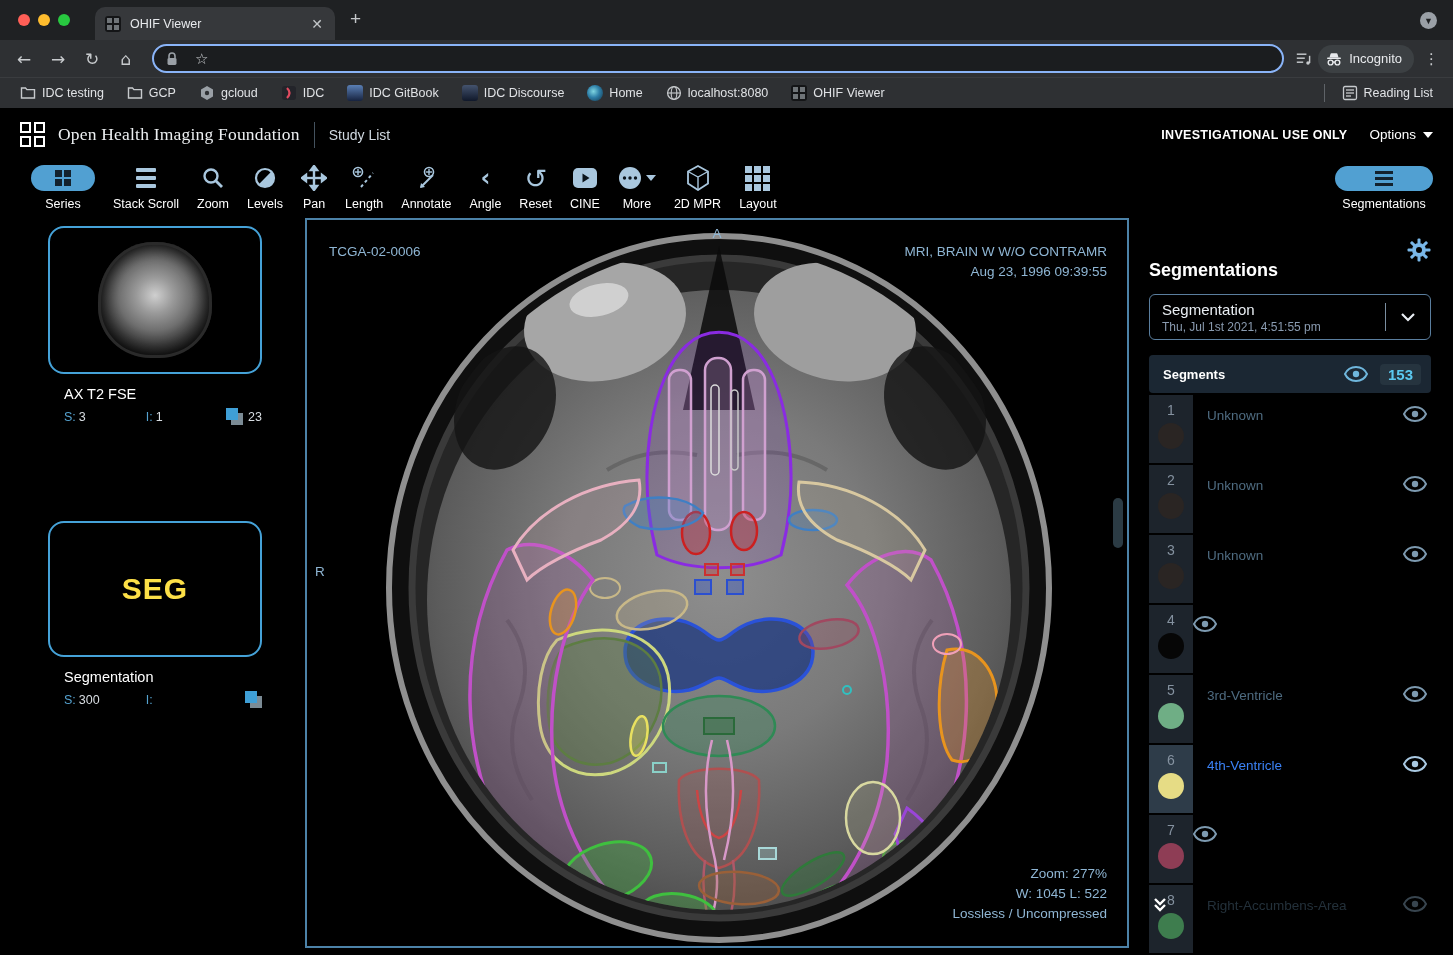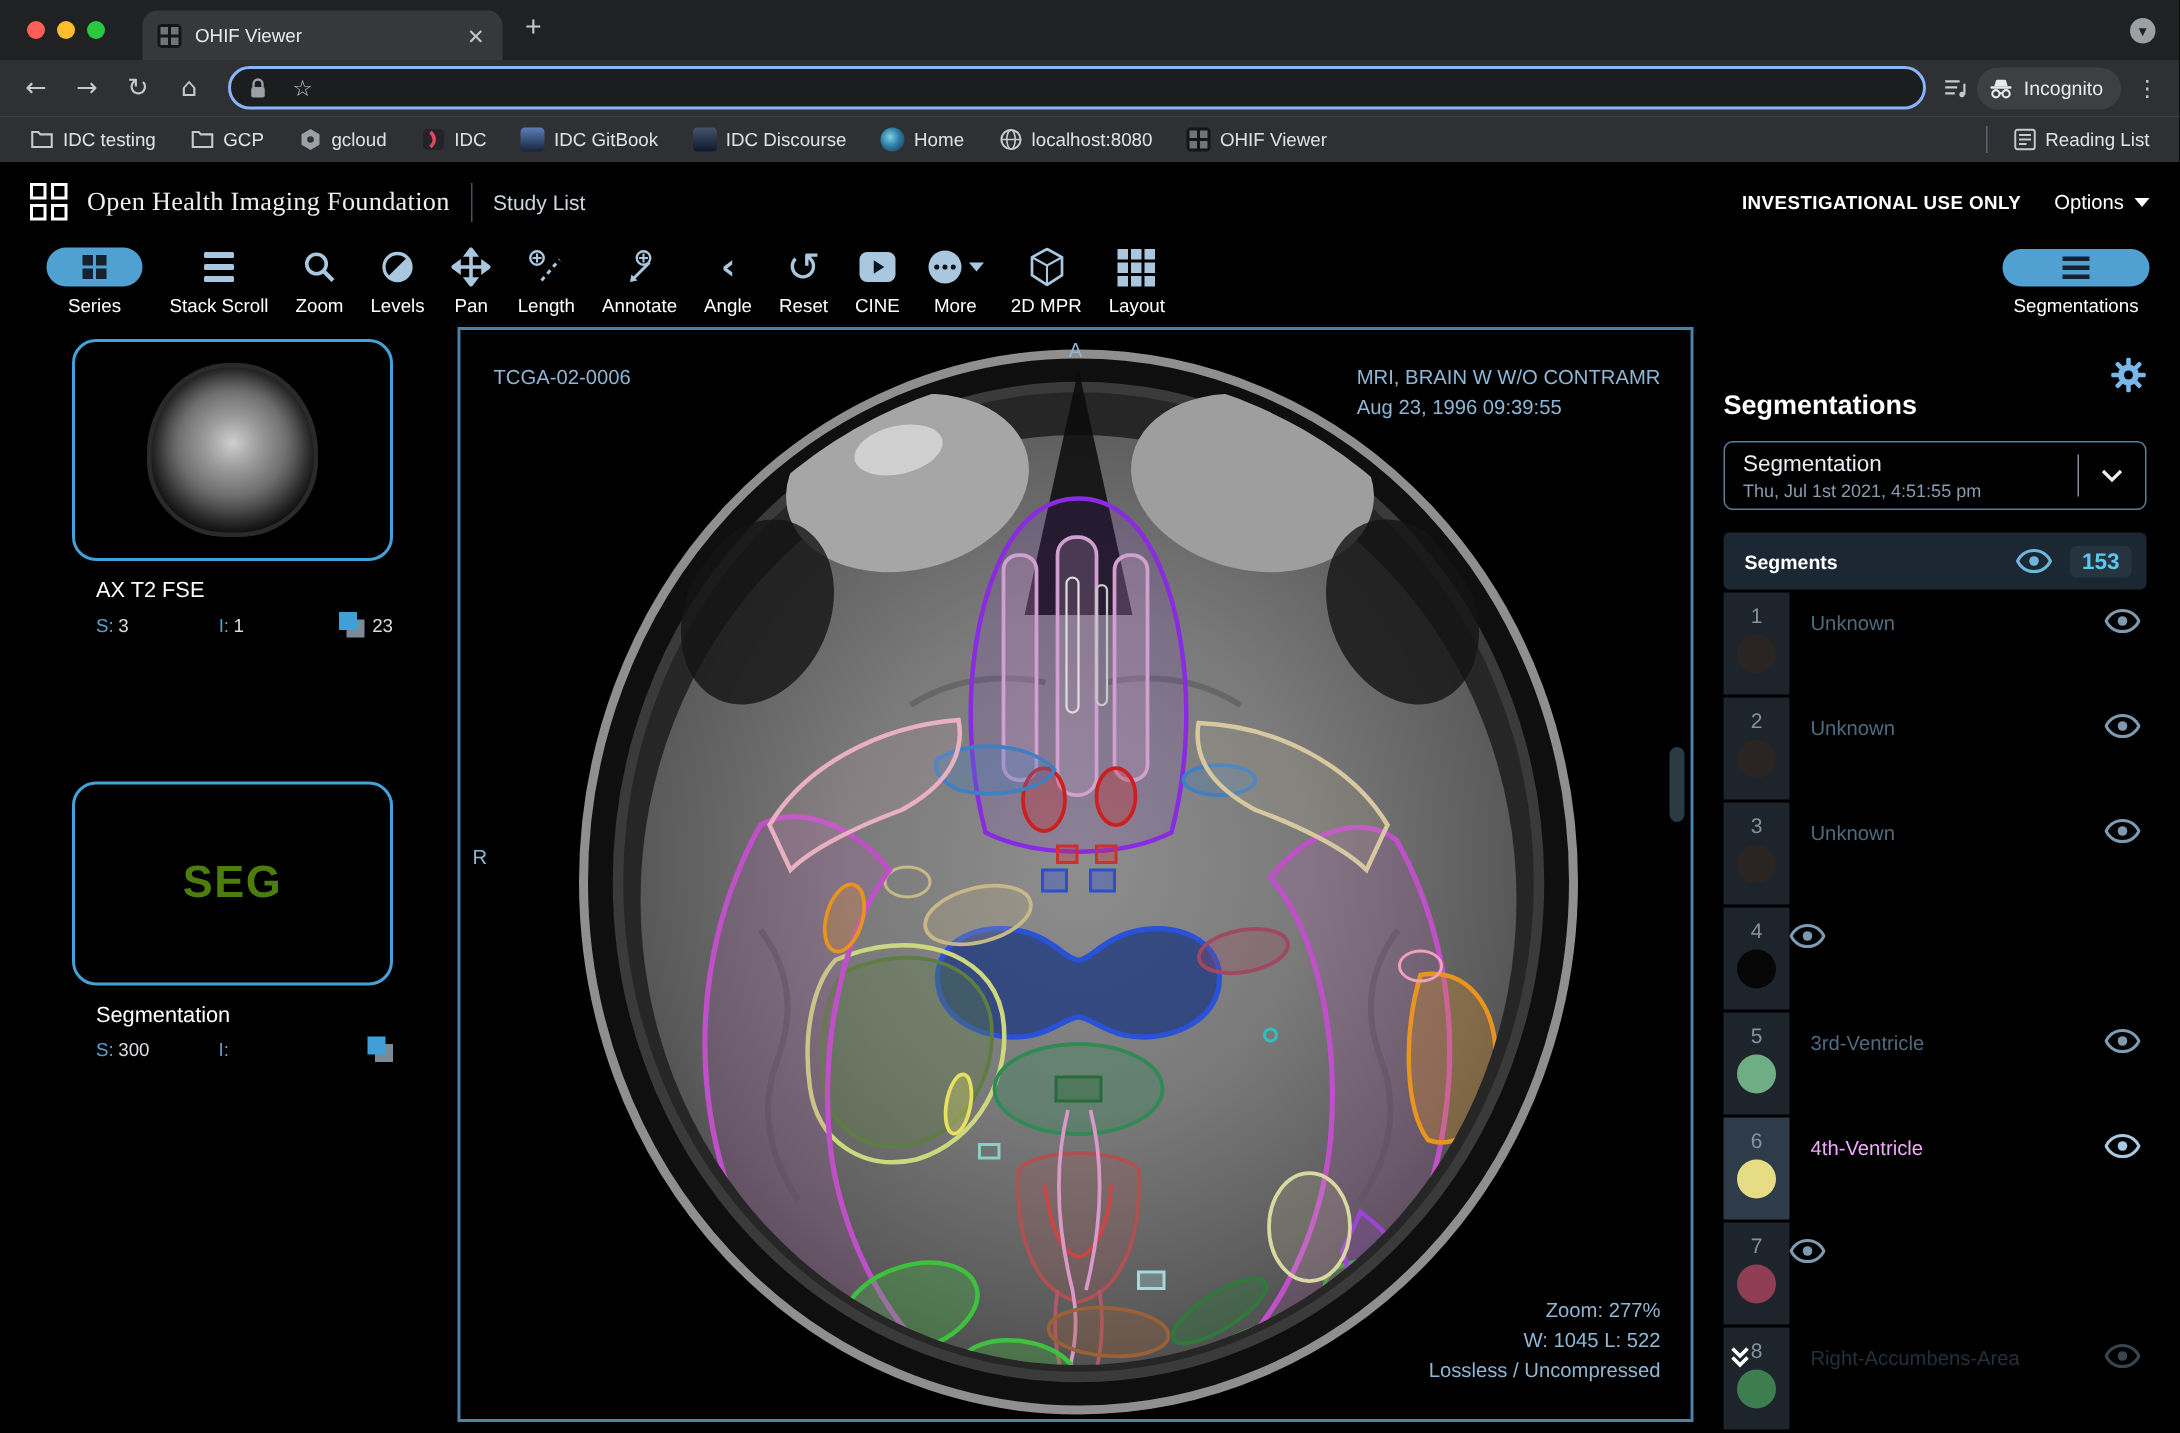--- a/index.html
+++ b/index.html
@@ -73,39 +73,39 @@
 
   .content { flex:1; display:flex; }
 
   
   .sidebar { width:305px; padding:8px 0 0 48px; }
   .thumb-card { width:214px; height:148px; border:2px solid #45a2d8; border-radius:16px;
     display:flex; align-items:center; justify-content:center; background:#000; }
   .mini-brain { width:114px; height:116px; border-radius:48% 48% 46% 46%/52% 52% 44% 44%;
     background:radial-gradient(ellipse 58% 55% at 50% 46%, #cfcfcf 0%, #9a9a9a 28%, #6f6f6f 55%, #3a3a3a 78%, #101010 100%);
     box-shadow:inset 0 0 0 3px #2a2a2a, inset 0 0 18px #000; }
-  .seg-card-text { color:#4d7c0f; font-size:30px; font-weight:bold; letter-spacing:1px; }
+  .seg-card-text { color:#fde047; font-size:30px; font-weight:bold; letter-spacing:1px; }
   .thumb-title { color:#fff; font-size:14.5px; margin:12px 0 6px 16px; }
   .thumb-meta { display:flex; align-items:center; margin-left:16px; width:198px; }
   .meta-kv { font-size:12.5px; }
   .meta-kv .k { color:#55a2cf; } .meta-kv .v { color:#d8dde2; margin-left:3px; }
   .meta-i { margin-left:60px; }
   .stack-ic { position:relative; width:17px; height:17px; margin-left:auto; }
   .stack-ic .back { position:absolute; right:0; bottom:0; width:12px; height:12px; background:#7b8b95; }
   .stack-ic .front { position:absolute; left:0; top:0; width:12px; height:12px; background:#3f9fd6; }
   .stack-count { color:#d8dde2; font-size:12.5px; margin-left:5px; }
   .gap-card { height:96px; }
 
   
   .viewport { width:824px; height:730px; position:relative; border:2px solid #4c82a8; background:#000; overflow:hidden; }
   .ov { position:absolute; color:#8fb6d4; font-size:13.5px; line-height:20px; z-index:3; }
   .ov.tl { left:22px; top:22px; }
   .ov.tc { left:0; right:0; top:4px; text-align:center; }
   .ov.ml { left:8px; top:342px; }
-  .ov.tr { right:20px; top:22px; text-align:left; }
+  .ov.tr { right:20px; top:22px; text-align:right; }
   .ov.bl { left:22px; bottom:22px; }
   .ov.br { right:20px; bottom:22px; text-align:right; }
   .vp-scrollthumb { position:absolute; right:4px; top:278px; width:10px; height:50px; border-radius:5px; background:#2b3b44; z-index:4; }
   .brain-svg { position:absolute; left:0; top:0; z-index:1; }
 
   
   .rpanel { width:322px; position:relative; padding:0 20px; }
   .gear { position:absolute; right:20px; top:20px; }
   .rp-title { color:#fff; font-size:18px; font-weight:bold; margin-top:42px; }
   .seg-dropdown { margin-top:13px; height:46px; border:1px solid #5a7e9e; border-radius:6px;
@@ -119,21 +119,21 @@
     display:flex; align-items:center; padding:0 10px 0 14px; }
   .segments-header .t { color:#fff; font-size:13px; font-weight:bold; flex:1; }
   .seg-count { color:#5bc8f0; font-size:15px; font-weight:bold; background:#26343f; border-radius:4px; padding:2px 8px; margin-left:12px; }
   .seg-rows { margin-top:2px; }
   .seg-row { height:68px; margin-bottom:2px; display:flex; position:relative; }
   .seg-numbox { width:44px; background:#1d242c; display:flex; flex-direction:column; align-items:center; flex:none; }
   .seg-row.active .seg-numbox { background:#2e3c49; }
   .seg-num { color:#8592a0; font-size:14px; margin-top:7px; }
   .seg-dot { width:26px; height:26px; border-radius:50%; margin-top:5px; }
   .seg-label { margin-left:14px; margin-top:13px; font-size:13.5px; color:#4e6b80; flex:1; }
-  .seg-row.active .seg-label { color:#f0abfc; }
+  .seg-row.active .seg-label { color:#3b82f6; }
   .seg-eye { margin-top:11px; margin-right:4px; color:#7d9ab0; }
   .seg-row.active .seg-eye { color:#a9c9e2; }
   .seg-row.faded .seg-label, .seg-row.faded .seg-eye { opacity:.45; }
   .scroll-chevrons { position:absolute; left:4px; top:12px; color:#fff; z-index:5; }
   .eye-svg { width:24px; height:16px; }
 </style>
 </head>
 <body>
 
 <div class="titlebar">

